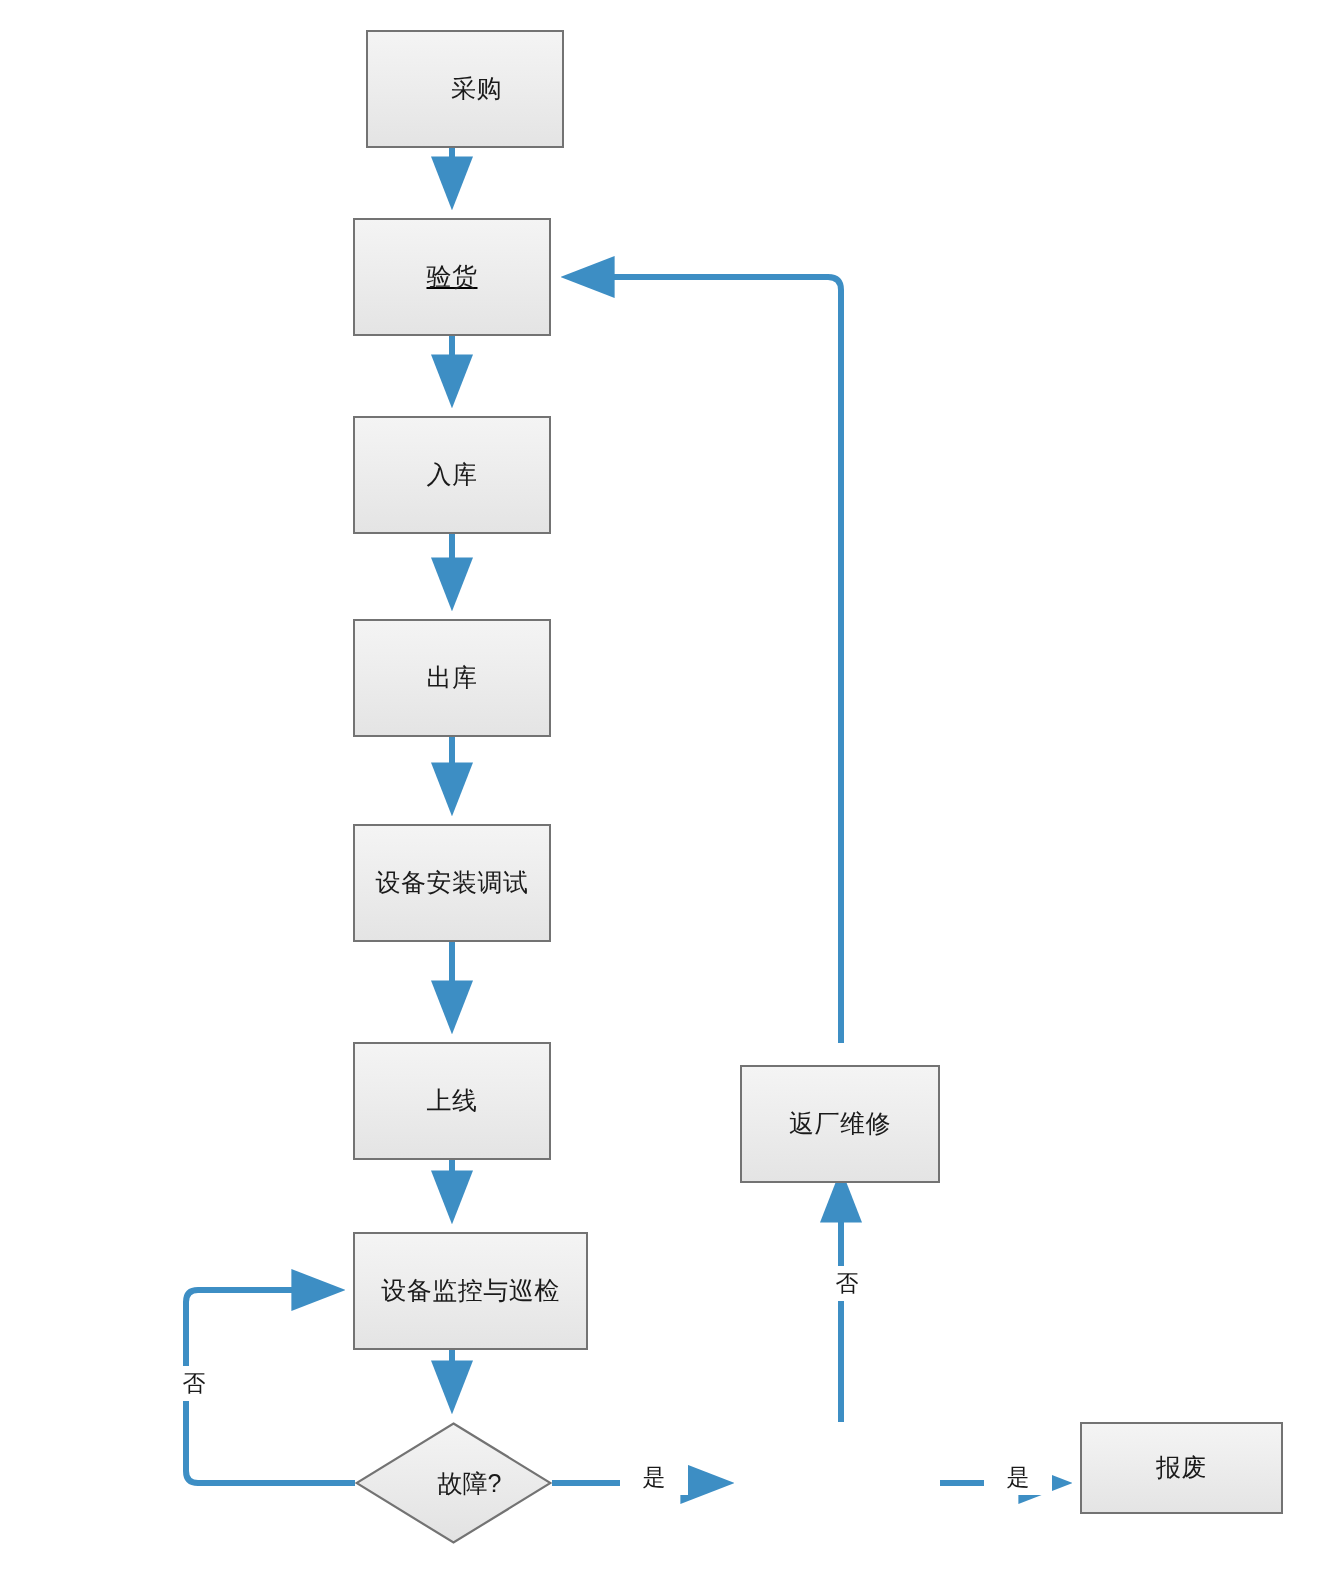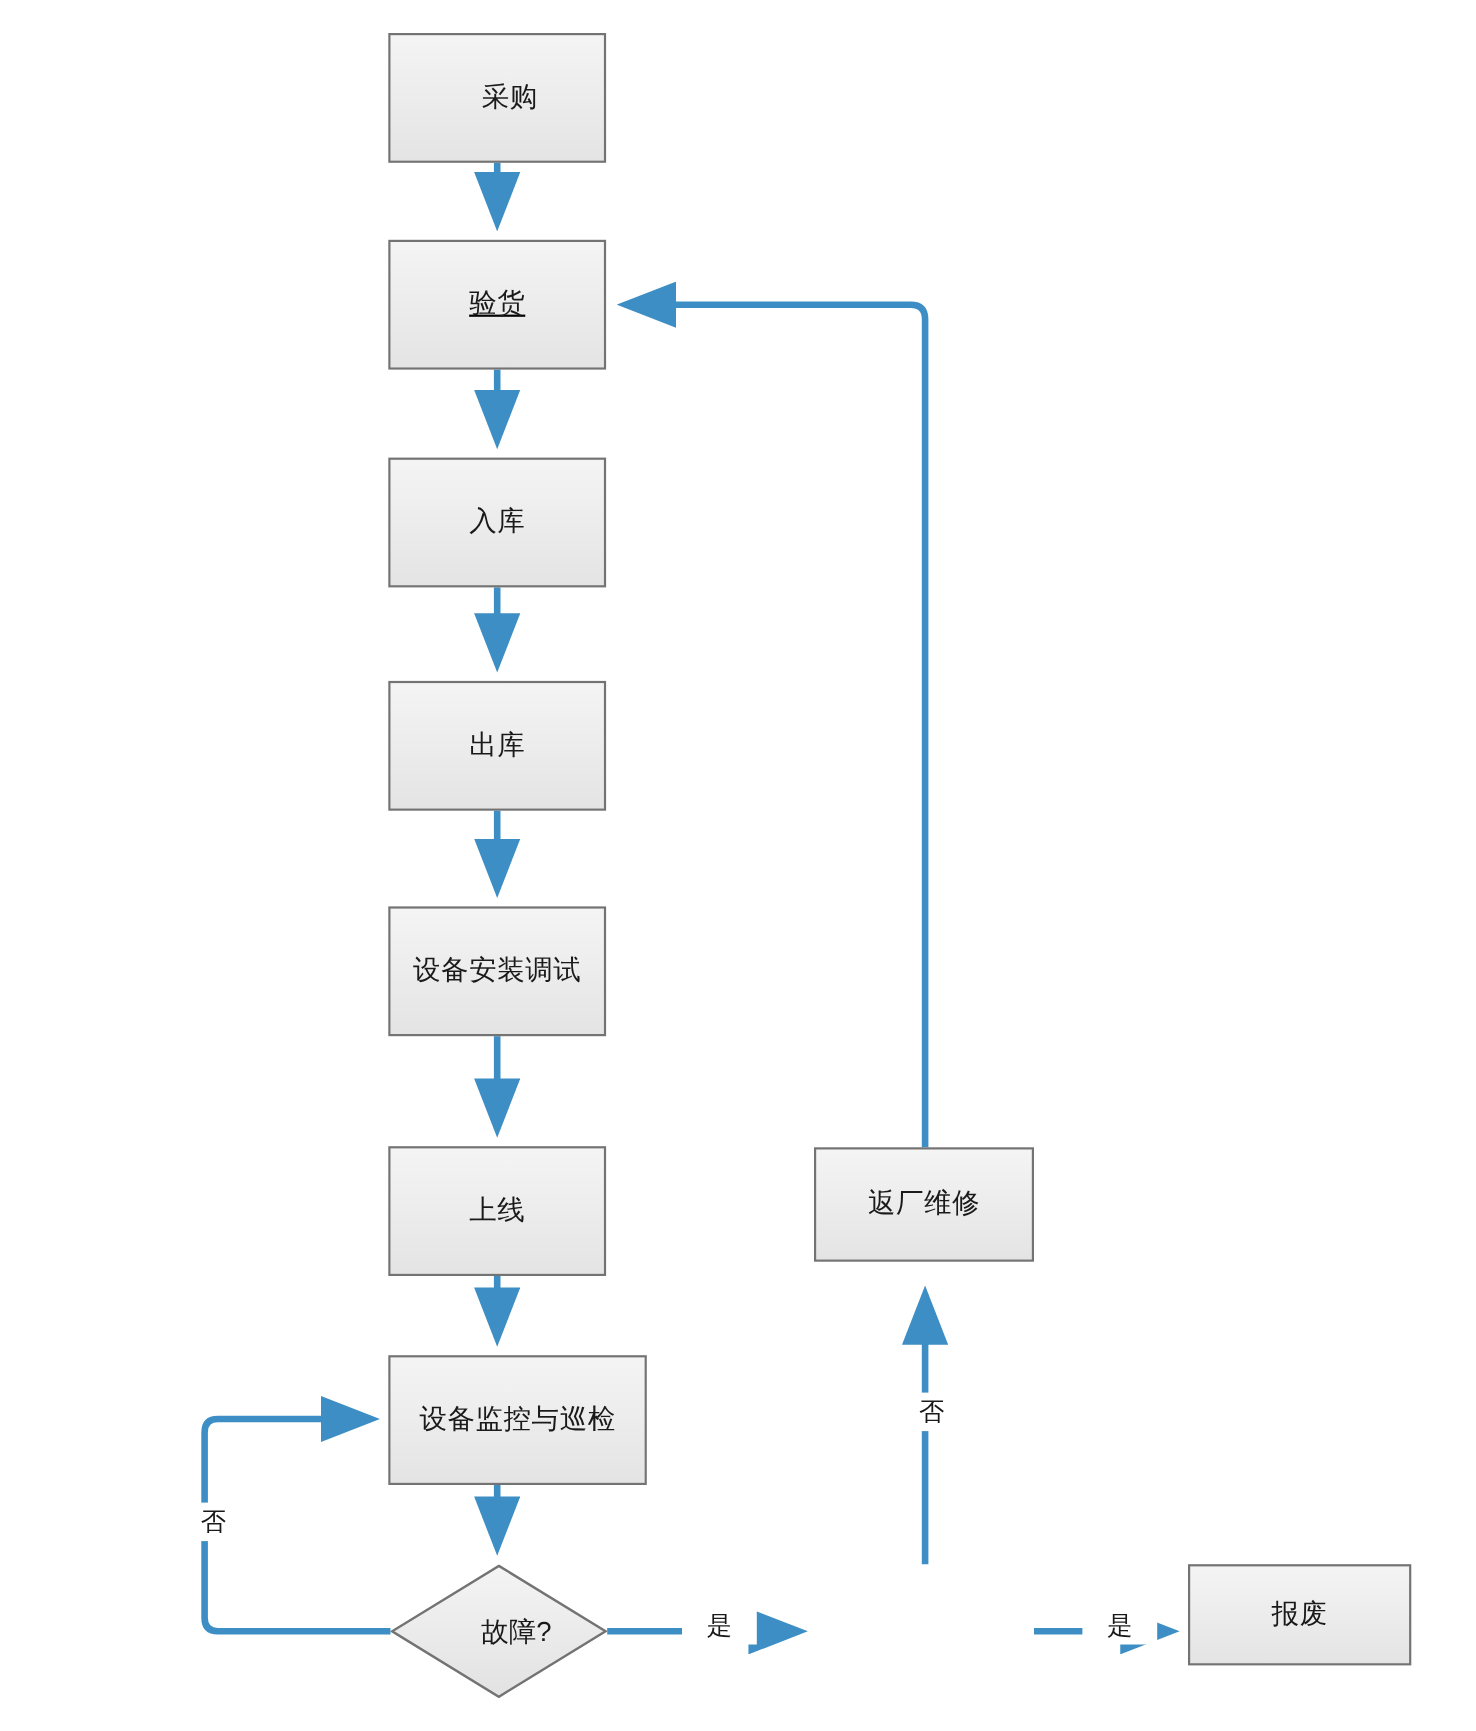--- a/index.html
+++ b/index.html
@@ -119,21 +119,21 @@
       <path d="M841,1422 L841,1177" marker-end="url(#ah)"></path>
 
        报废 --&gt;
       <path d="M940,1483 L1064,1483" marker-end="url(#ah)"></path>
 
       
       <path d="M841,1043 L841,290 Q841,277 828,277 L569,277" marker-end="url(#ah)"></path>
     </g>
   </svg>
 
-  <div class="node" style="left:353px; top:30px; width:198px; height:118px;padding-left:23px;">
+  <div class="node" style="left:366px; top:30px; width:198px; height:118px;padding-left:23px;">
     <span class="label">采购</span>
   </div>
 
   <div class="node" style="left:353px; top:218px; width:198px; height:118px;text-decoration:underline;">
     <span class="label">验货</span>
   </div>
 
   <div class="node" style="left:353px; top:416px; width:198px; height:118px;">
     <span class="label">入库</span>
   </div>
@@ -147,21 +147,21 @@
   </div>
 
   <div class="node" style="left:353px; top:1042px; width:198px; height:118px;">
     <span class="label">上线</span>
   </div>
 
   <div class="node" style="left:353px; top:1232px; width:235px; height:118px;">
     <span class="label">设备监控与巡检</span>
   </div>
 
-  <div class="node" style="left:740px; top:1043px; width:200px; height:104px;">
+  <div class="node" style="left:740px; top:1065px; width:200px; height:118px;">
     <span class="label">返厂维修</span>
   </div>
 
   <div class="node" style="left:1080px; top:1422px; width:203px; height:92px;">
     <span class="label">报废</span>
   </div>
 
   <div class="decision" style="left:355px; top:1422px; width:197px; height:122px;">
     <svg class="dia-shape" viewBox="0 0 197 122" preserveAspectRatio="none" xmlns="http://www.w3.org/2000/svg">
       <defs>

